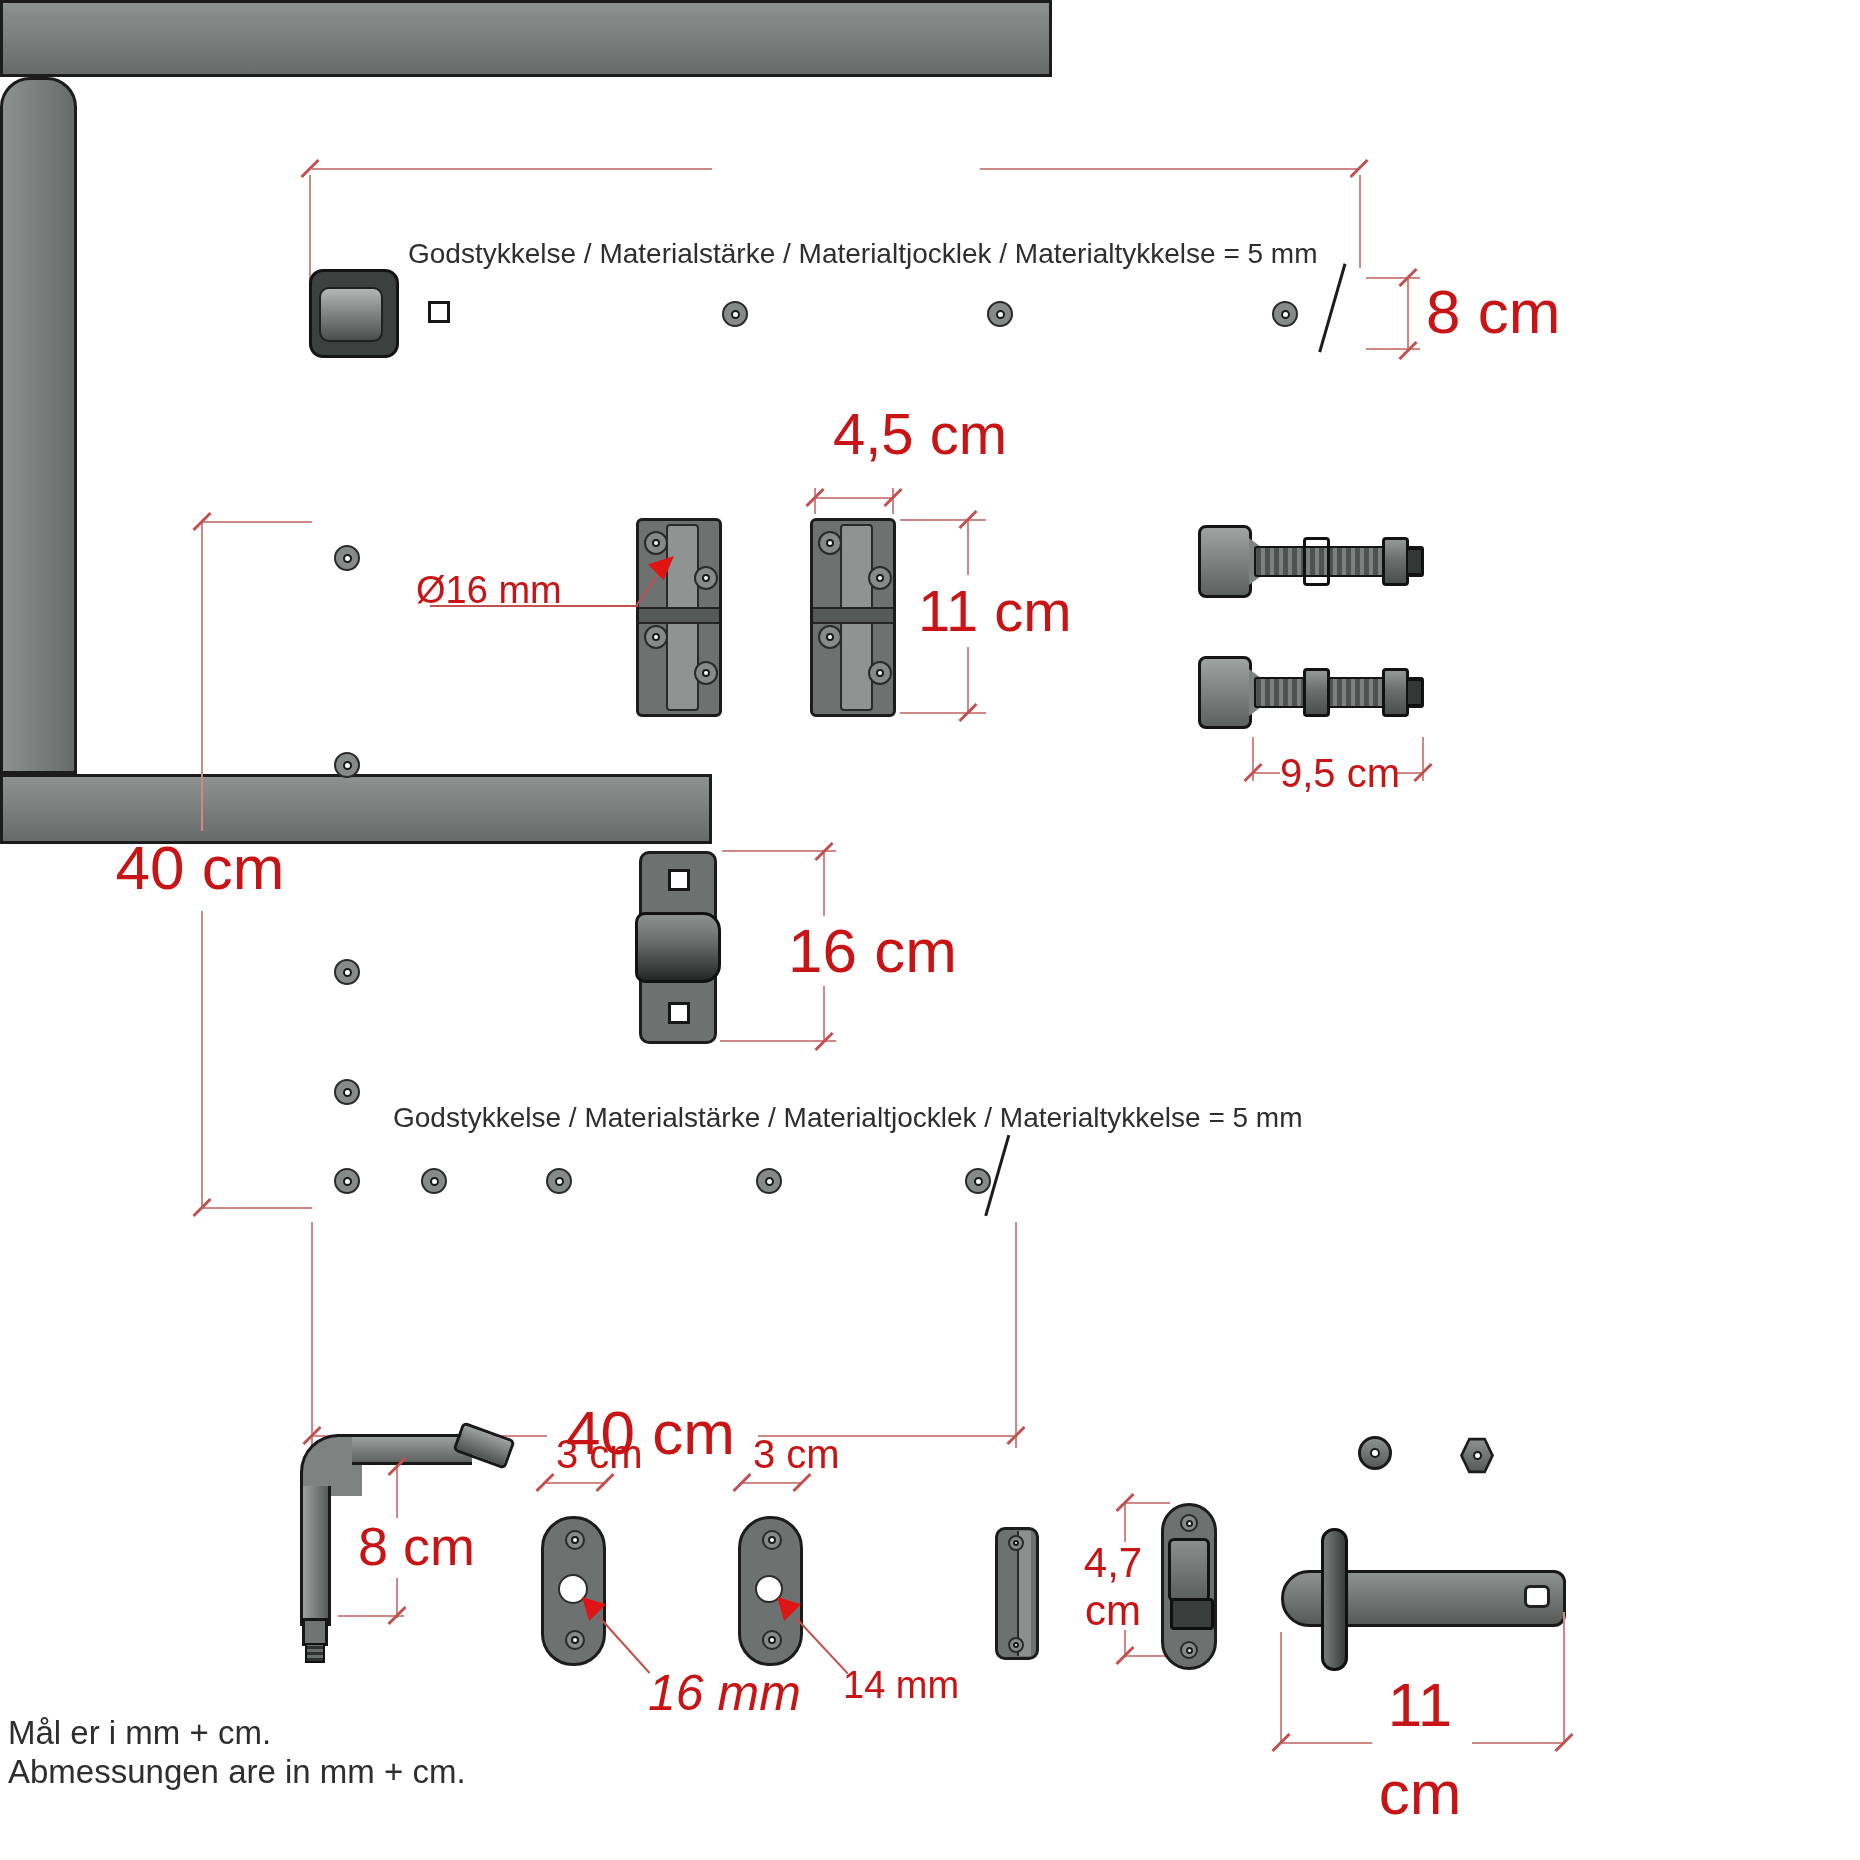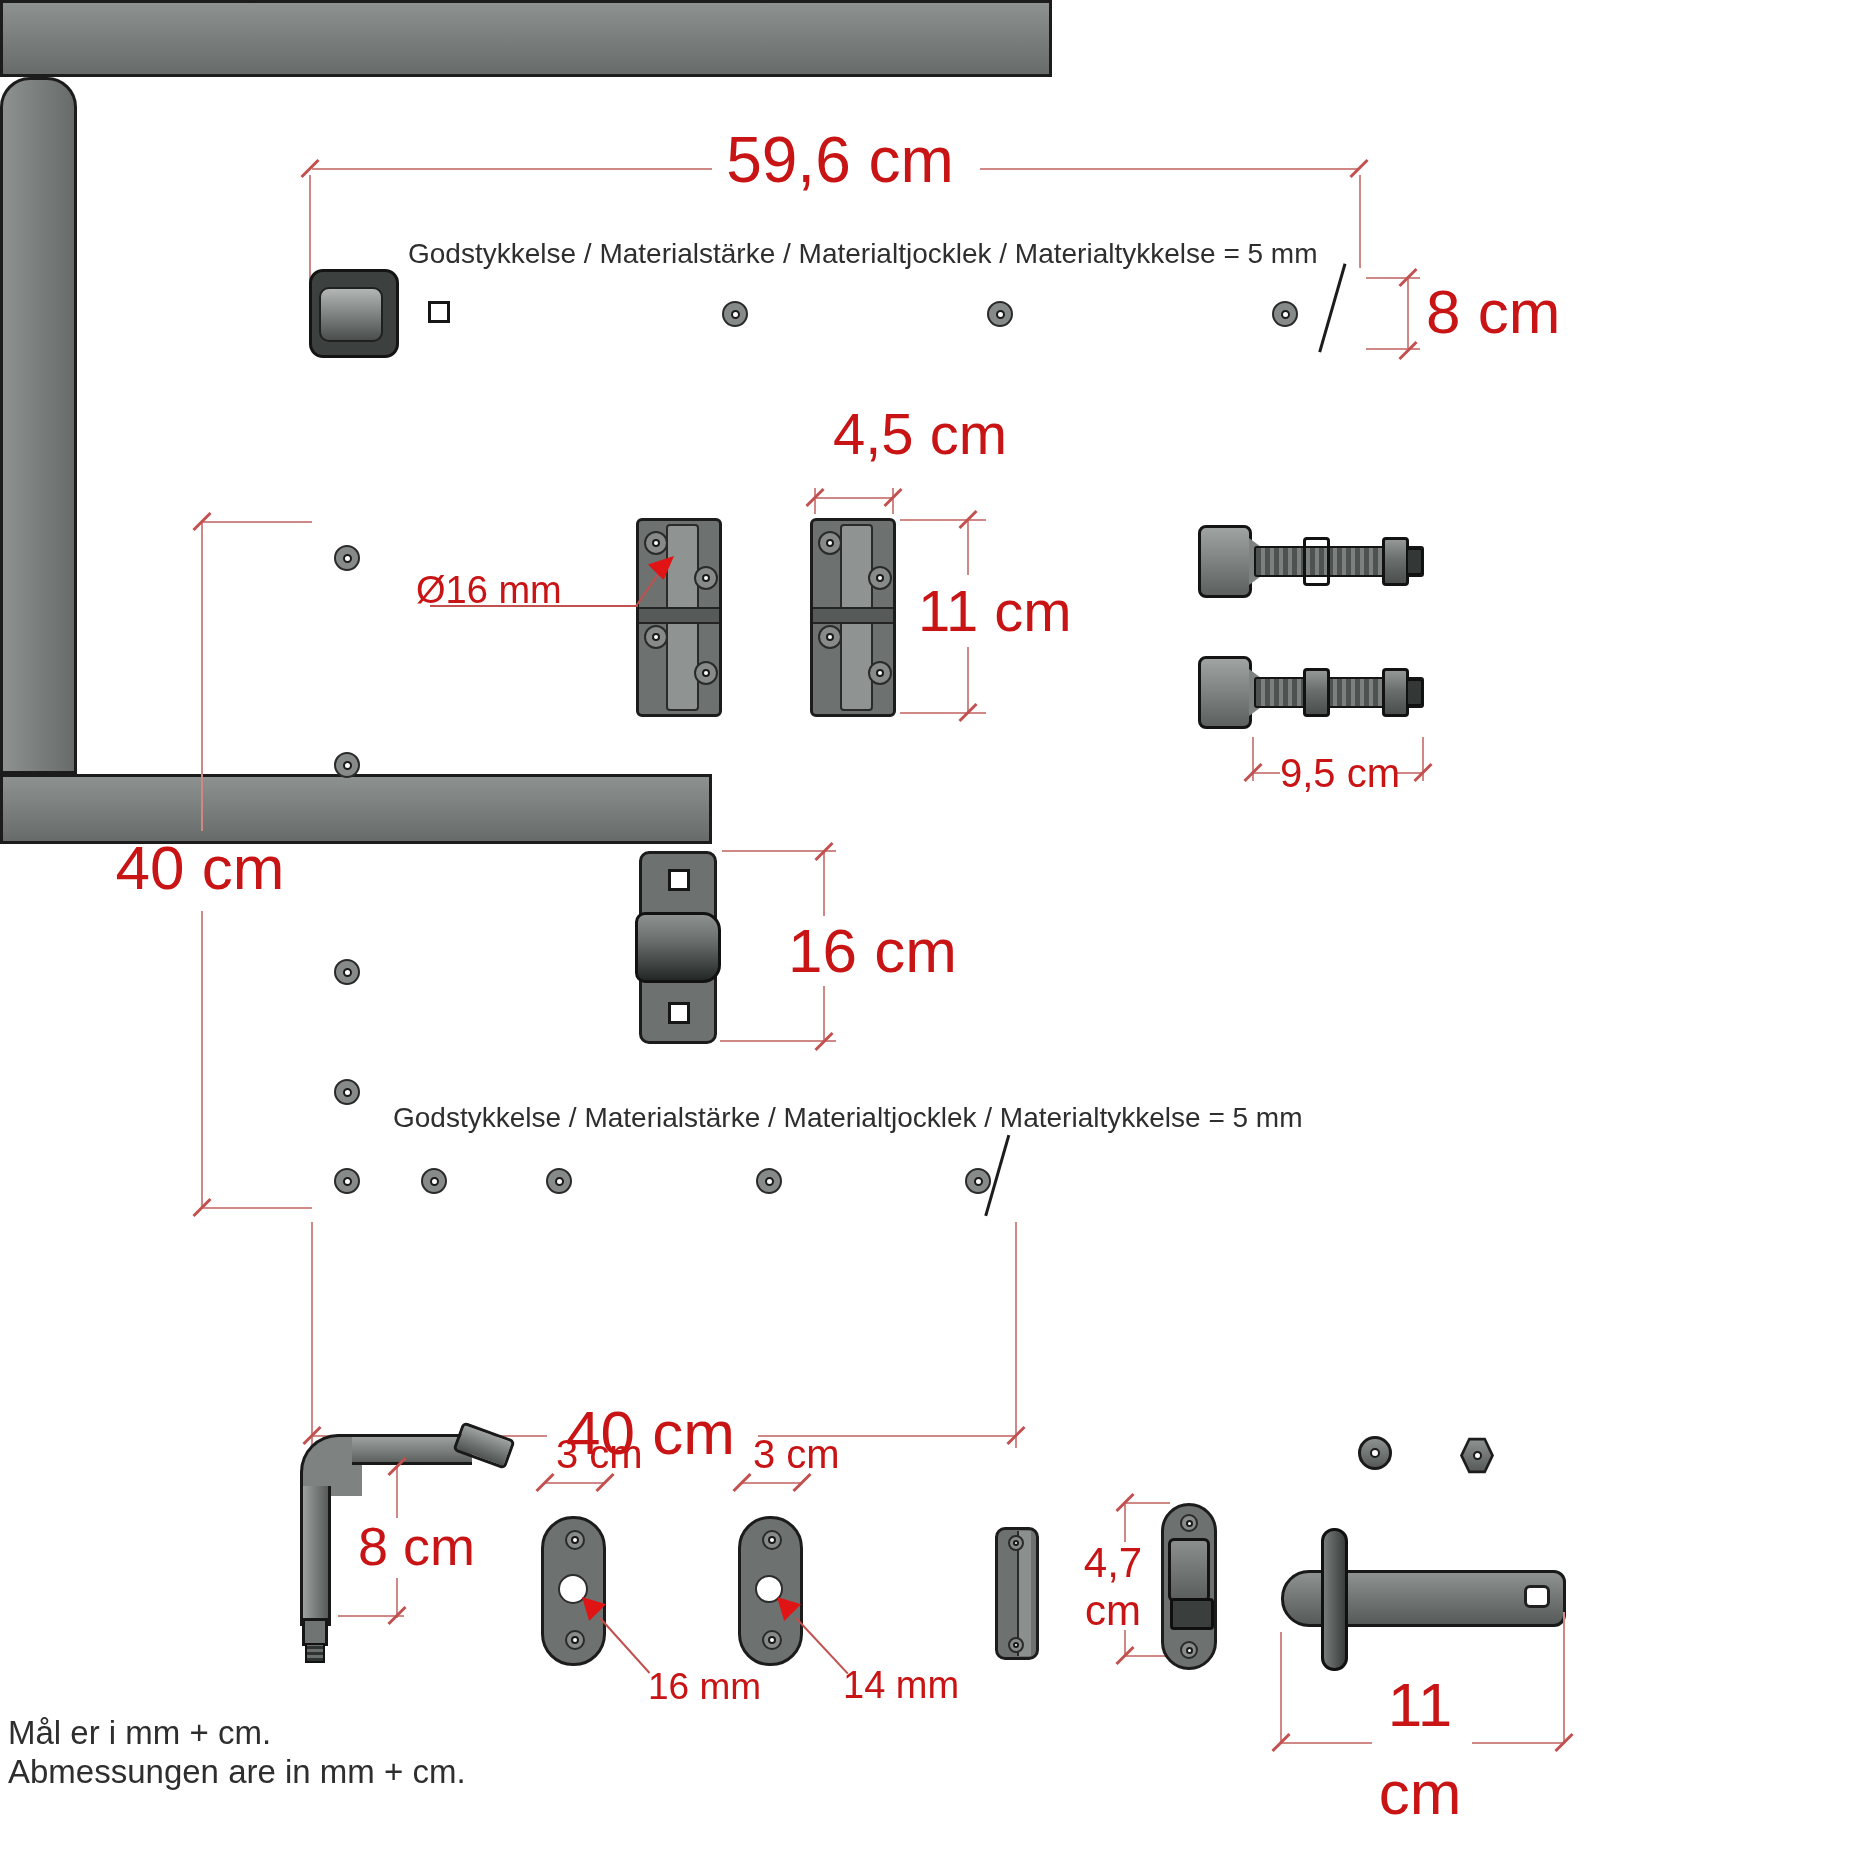--- a/index.html
+++ b/index.html
@@ -32,21 +32,20 @@
 <body>
 
 <div id="canvas">
 
   <div class="vline" style="left:309px;top:175px;height:170px;"></div>
   <div class="vline" style="left:1359px;top:175px;height:95px;"></div>
   <div class="hline" style="left:312px;top:168px;width:400px;"></div>
   <div class="hline" style="left:980px;top:168px;width:379px;"></div>
   <div class="tick" style="left:298px;top:167px;"></div>
   <div class="tick" style="left:1347px;top:167px;"></div>
-  <div class="dimtext center" style="left:700px;top:128px;width:280px;font-size:64px;">59,6 cm</div>
 
   <div class="note" style="left:408px;top:240px;">Godstykkelse / Materialstärke / Materialtjocklek / Materialtykkelse = 5 mm</div>
 
   <div class="metal" style="left:310px;top:275px;width:1052px;height:77px;"></div>
   <div class="abs" style="left:1330px;top:268px;width:44px;height:92px;background:#fff;border-left:3px solid var(--edge);transform:rotate(16deg);"></div>
   <div class="abs" style="left:309px;top:269px;width:90px;height:89px;background:#3c403e;border:3px solid #141414;border-radius:14px;box-sizing:border-box;"></div>
   <div class="abs" style="left:319px;top:287px;width:64px;height:55px;background:linear-gradient(#b2b6b4,#4a4e4c);border:2px solid #202020;border-radius:10px;box-sizing:border-box;"></div>
   <div class="sqhole" style="left:428px;top:301px;"></div>
   <div class="ring" style="left:722px;top:301px;width:26px;height:26px;"></div>
   <div class="dot" style="left:731px;top:310px;width:9px;height:9px;"></div>
@@ -200,21 +199,21 @@
   <div class="tick" style="left:533px;top:1481px;"></div>
   <div class="tick" style="left:593px;top:1481px;"></div>
   <div class="plate" style="left:541px;top:1516px;width:65px;height:150px;border-radius:32px;"></div>
   <div class="ring" style="left:565px;top:1530px;width:20px;height:20px;"></div>
   <div class="dot" style="left:571px;top:1536px;width:8px;height:8px;"></div>
   <div class="abs" style="left:558px;top:1574px;width:30px;height:30px;background:#fff;border:2px solid #2c2c2c;border-radius:50%;box-sizing:border-box;"></div>
   <div class="ring" style="left:565px;top:1630px;width:20px;height:20px;"></div>
   <div class="dot" style="left:571px;top:1636px;width:8px;height:8px;"></div>
   <div class="arrow" style="left:582px;top:1597px;width:24px;height:24px;clip-path:polygon(0 0,100% 30%,30% 100%);"></div>
   <div class="leader" style="left:600px;top:1617px;width:74px;transform:rotate(48deg);"></div>
-  <div class="dimtext" style="left:648px;top:1668px;font-size:37px;">16 mm</div>
+  <div class="dimtext" style="left:648px;top:1668px;font-size:50px;font-style:italic;">16 mm</div>
 
   <div class="dimtext" style="left:753px;top:1434px;font-size:40px;">3 cm</div>
   <div class="hline" style="left:741px;top:1482px;width:60px;"></div>
   <div class="tick" style="left:730px;top:1481px;"></div>
   <div class="tick" style="left:790px;top:1481px;"></div>
   <div class="plate" style="left:738px;top:1516px;width:65px;height:150px;border-radius:32px;"></div>
   <div class="ring" style="left:762px;top:1530px;width:20px;height:20px;"></div>
   <div class="dot" style="left:768px;top:1536px;width:8px;height:8px;"></div>
   <div class="abs" style="left:755px;top:1575px;width:28px;height:28px;background:#fff;border:2px solid #2c2c2c;border-radius:50%;box-sizing:border-box;"></div>
   <div class="ring" style="left:762px;top:1630px;width:20px;height:20px;"></div>

